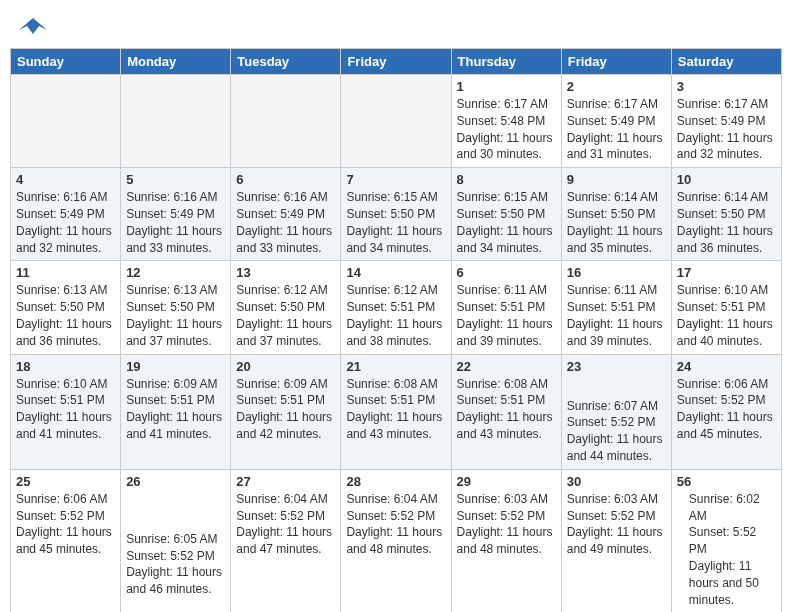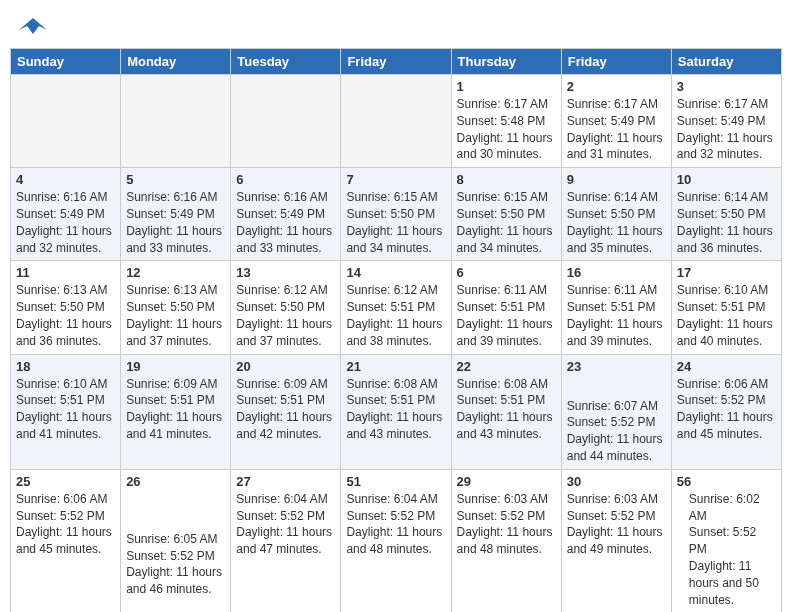--- a/index.html
+++ b/index.html
@@ -279,21 +279,21 @@
 Sunset: 5:52 PM
 Daylight: 11 hours and 46 minutes.</div>
         </td>
         <td>
           <span class="day-number">27</span>
           <div class="day-info" style="white-space: pre-line;">Sunrise: 6:04 AM
 Sunset: 5:52 PM
 Daylight: 11 hours and 47 minutes.</div>
         </td>
         <td>
-          <span class="day-number">51</span>
+          <span class="day-number">28</span>
           <div class="day-info" style="white-space: pre-line;">Sunrise: 6:04 AM
 Sunset: 5:52 PM
 Daylight: 11 hours and 48 minutes.</div>
         </td>
         <td>
           <span class="day-number">29</span>
           <div class="day-info" style="white-space: pre-line;">Sunrise: 6:03 AM
 Sunset: 5:52 PM
 Daylight: 11 hours and 48 minutes.</div>
         </td>

